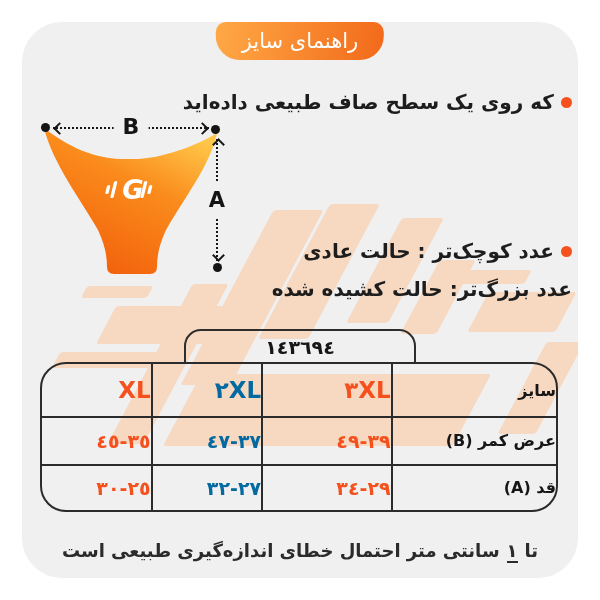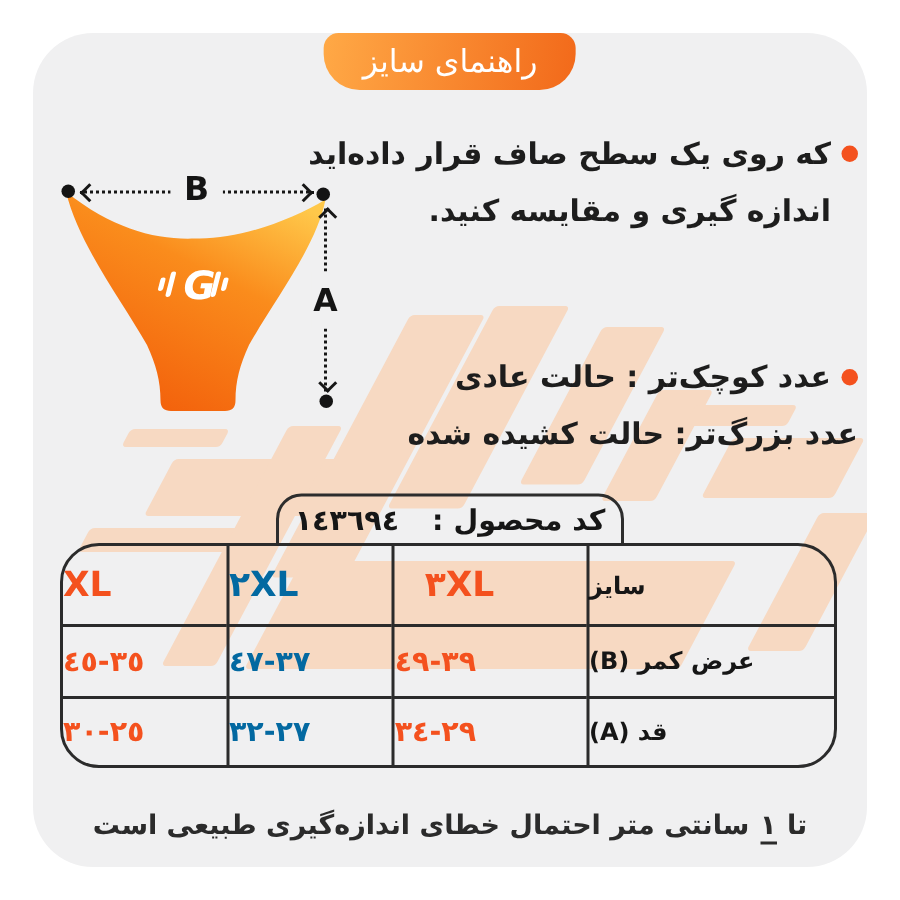--- a/index.html
+++ b/index.html
@@ -49,21 +49,21 @@
     border-radius:17px 17px 0 0;display:flex;direction:rtl;align-items:center;justify-content:center;
     gap:22px;font-weight:bold;font-size:19px;color:#161616;z-index:1;
   }
   .code-pill .num{direction:ltr;}
   
   .table-wrap{
     position:absolute;left:18px;top:340px;width:518px;height:150px;box-sizing:border-box;
     border:2px solid #2b2b2b;border-radius:26px;overflow:hidden;z-index:2;
   }
   table.size{width:100%;height:100%;border-collapse:collapse;direction:rtl;table-layout:fixed;}
-  table.size td{border:2px solid #2b2b2b;text-align:left;vertical-align:middle;padding:0;margin-top:24px;}
+  table.size td{border:2px solid #2b2b2b;text-align:right;vertical-align:middle;padding:0;margin-top:24px;}
   table.size tr:first-child td{border-top:none;}
   table.size tr:last-child td{border-bottom:none;}
   table.size td:first-child{border-right:none;}
   table.size td:last-child{border-left:none;}
   .sz{font-size:23px;font-weight:bold;direction:ltr;}
   .val{font-size:19px;font-weight:bold;direction:ltr;}
   .lbl{font-size:16px;font-weight:bold;color:#161616;}
   .c-orange{color:#f4511e;}
   .c-navy{color:#0369a1;}
   
@@ -130,32 +130,30 @@
 
   <div class="a-line">
     <span class="chev chev-up"></span>
     <span class="chev chev-down"></span>
     <span class="mlabel">A</span>
   </div>
   <div class="dot" style="left:191px;top:241px;"></div>
 
   <div class="bullet-group g1">
     <span class="bdot"></span>
-    <div class="iline indent">که روی یک سطح صاف قرار داده‌اید</div>
-    <div class="iline indent">اندازه گیری و مقایسه کنید.</div>
+    <div class="iline indent">که روی یک سطح صاف طبیعی داده‌اید</div>
   </div>
 
   <div class="bullet-group g2">
     <span class="bdot"></span>
     <div class="iline indent">عدد کوچک‌تر : حالت عادی</div>
     <div class="iline">عدد بزرگ‌تر: حالت کشیده شده</div>
   </div>
 
   <div class="code-pill">
-    <span>کد محصول :</span>
     <span class="num">١٤٣٦٩٤</span>
   </div>
 
   <div class="table-wrap">
     <table class="size">
       <tbody>
           <tr>
         <td style="width:33.4%;" class="lbl">سایز</td>
         <td style="width:22.2%;padding-left:20px;" class="sz c-orange">٣XL</td>
         <td style="width:22.2%;" class="sz c-navy">٢XL</td>

